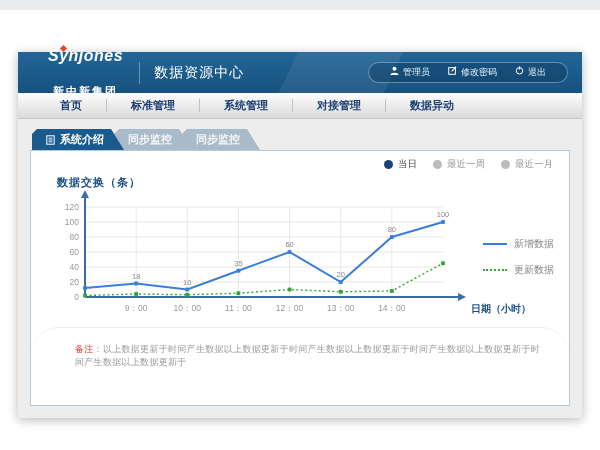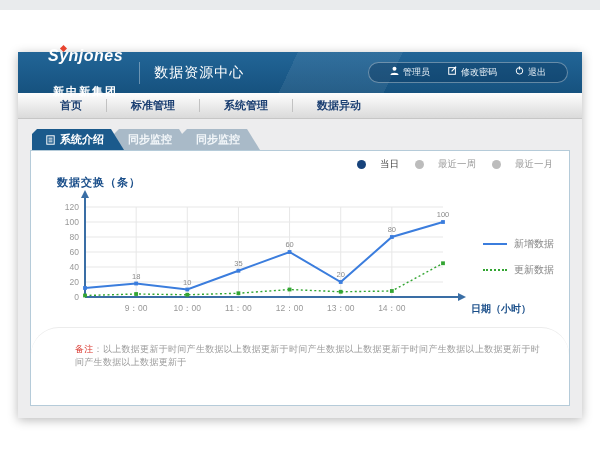--- a/index.html
+++ b/index.html
@@ -36,21 +36,21 @@
   .tabs { display:flex; height:21px; margin-left:2px; }
   .tab { height:21px; line-height:21px; font-size:11px; font-weight:bold; color:#fff; padding:0 20px 0 14px;
     clip-path:polygon(0 100%, 0 5px, 5px 0, calc(100% - 13px) 0, 100% 100%); cursor:pointer; }
   .tab.inactive { background:#a9bac8; margin-left:-10px; color:#f2f6f9; }
   .tab.active { background:#1b5a8c; z-index:2; position:relative; display:flex; align-items:center; gap:5px; }
   .tab.active svg { display:block; }
 
   .card { flex:1; background:#fff; border:1px solid #b5cbd9; position:relative; }
 
   .radio-row { position:absolute; top:7px; right:16px; display:flex; align-items:center; gap:16px; }
-  .radio { display:flex; align-items:center; gap:14px; font-size:9.5px; color:#999; cursor:pointer; }
+  .radio { display:flex; align-items:center; gap:5px; font-size:9.5px; color:#999; cursor:pointer; }
   .radio .dot { width:9px; height:9px; border-radius:50%; background:#bcbcbc; }
   .radio.selected { color:#444; }
   .radio.selected .dot { background:#17437b; }
 
   .ylabel { position:absolute; top:24px; left:26px; font-size:11px; font-weight:bold; color:#1b4f8a; letter-spacing:1px; }
   .chart-svg { position:absolute; top:38px; left:12px; }
 
   .legend { position:absolute; top:86px; right:15px; display:flex; flex-direction:column; gap:12px; }
   .legend-item { display:flex; align-items:center; gap:7px; font-size:10px; color:#888; }
   .legend-line { width:24px; height:0; border-top:2px solid #3b7ddd; }
@@ -104,20 +104,21 @@
         </span>
         <span>退出</span>
       </div>
     </div>
   </div>
 
   <div class="nav">
     <div class="nav-item">首页</div>
     <div class="nav-item">标准管理</div>
     <div class="nav-item">系统管理</div>
+    <div class="nav-item">对接管理</div>
     <div class="nav-item">数据异动</div>
   </div>
 
   <div class="content">
     <div class="tabs">
       <div class="tab active">
         <svg width="9" height="10" viewBox="0 0 9 10">
             <rect x="0.8" y="0.8" width="7.4" height="8.4" fill="none" stroke="#fff" stroke-width="1"></rect>
             <path d="M2.5 3.2 H6.5 M2.5 5 H6.5 M2.5 6.8 H6.5" stroke="#fff" stroke-width="0.9"></path>
           </svg>

